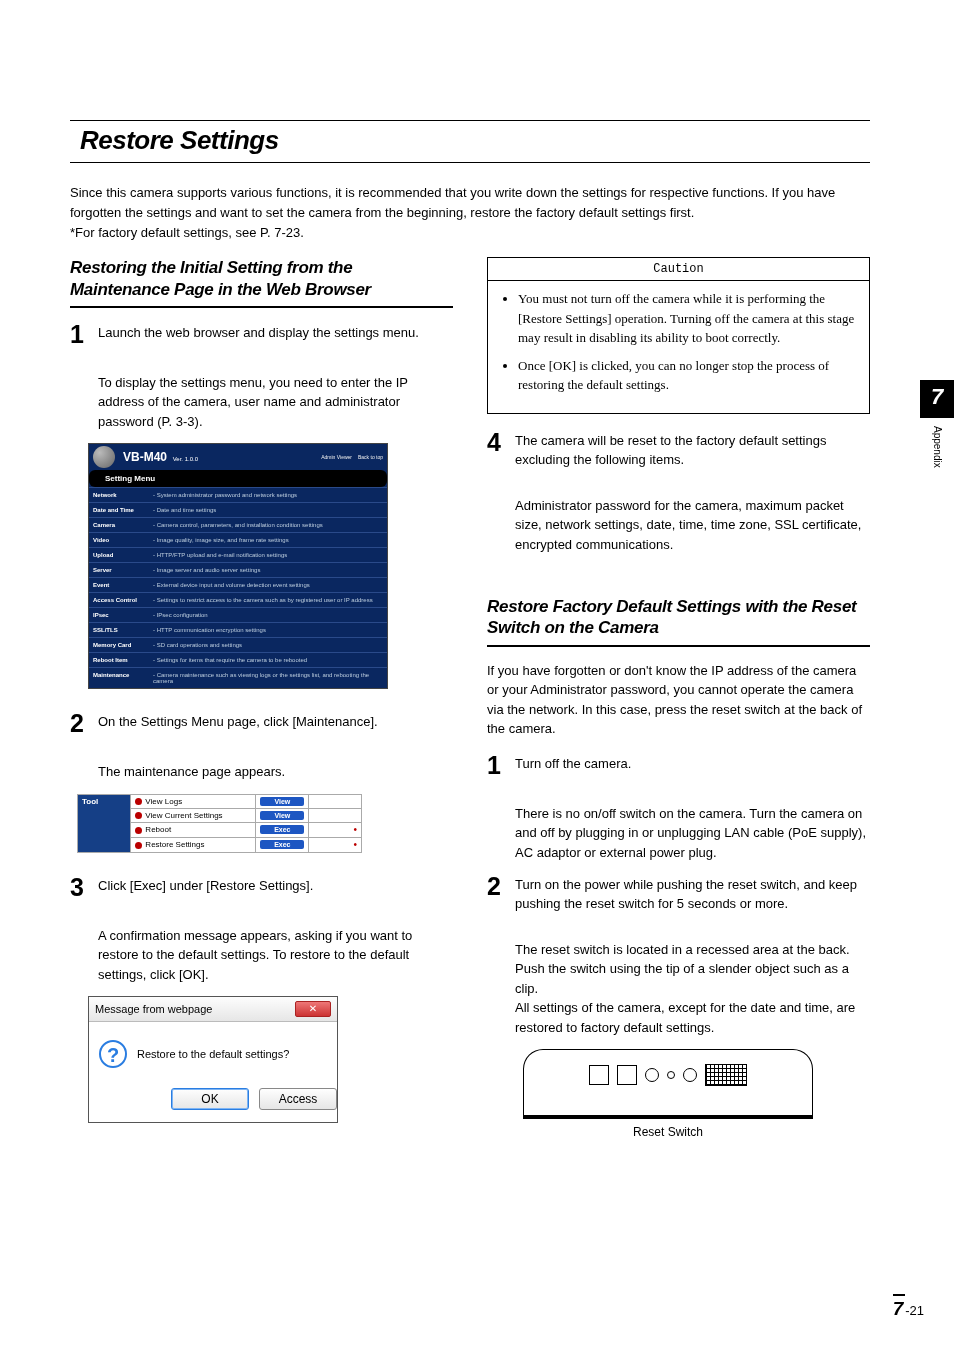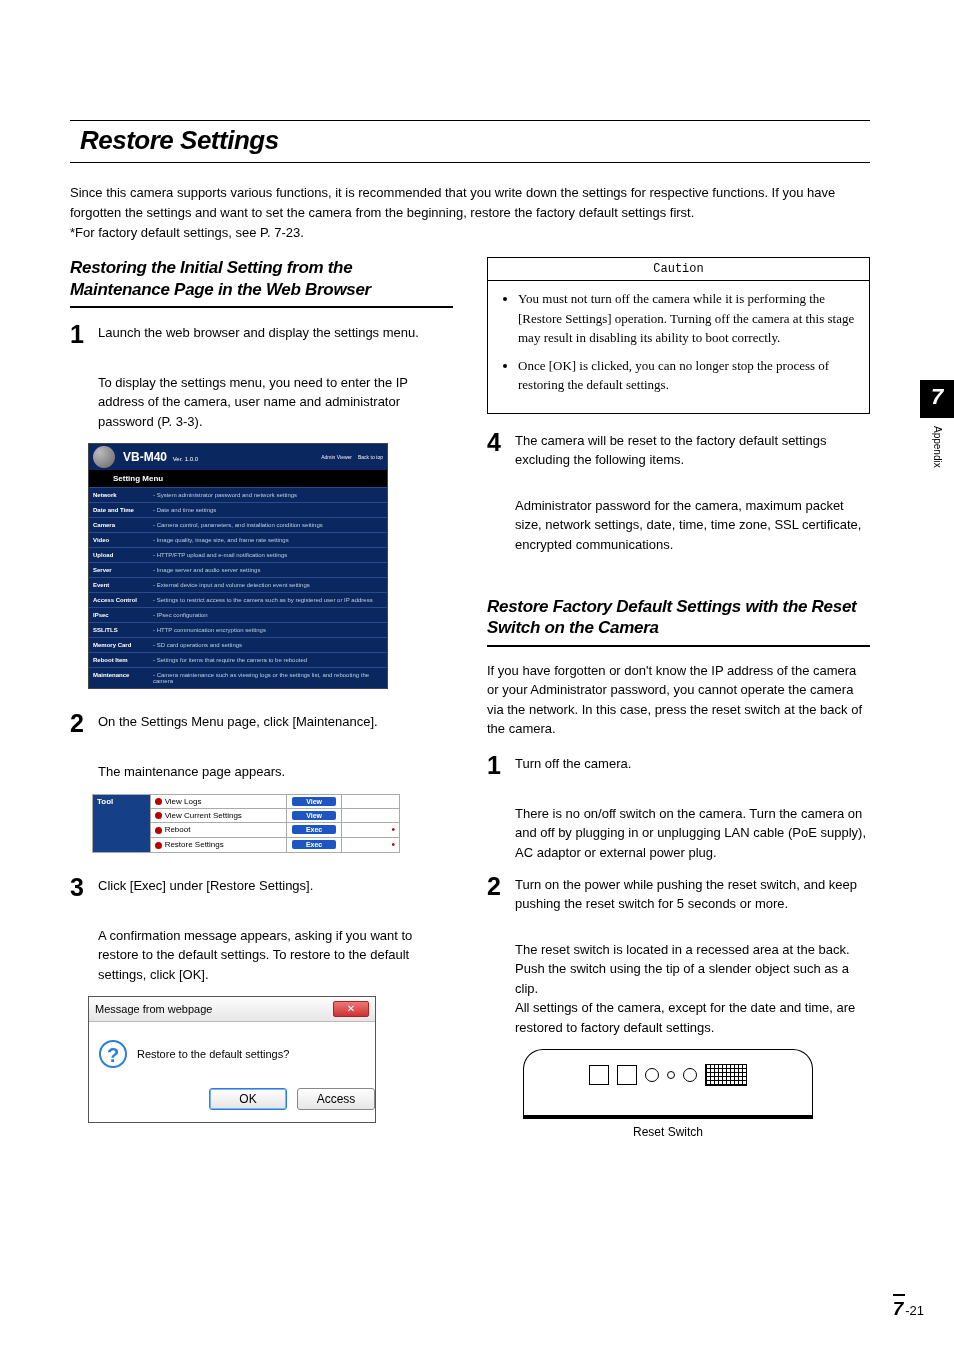--- a/index.html
+++ b/index.html
@@ -110,21 +110,22 @@
     display: flex;
     gap: 6px;
     font-size: 5px;
     color: #eee;
   }
   .sm-sub {
     background: #000;
     color: #fff;
     font-weight: bold;
     font-size: 8px;
-    padding: 4px 24px;
+    padding: 4px 16px;
+    border-radius: 6px;
   }
   .sm-row {
     display: flex;
     border-top: 1px solid #2a4a8a;
     font-size: 6px;
   }
   .sm-row .sm-left {
     width: 60px;
     padding: 4px 4px;
     background: #0a2760;
@@ -135,22 +136,22 @@
     padding: 4px 4px;
     background: #0a2760;
     color: #bcd;
     position: relative;
   }
   .sm-row .sm-right::before {
     content: "- ";
   }
   
   .tool-table {
-    margin-left: 22px;
-    width: 308px;
+    margin-left: 7px;
+    width: 285px;
     border: 1px solid #888;
     font-size: 8px;
     border-collapse: collapse;
     padding-left: 47px;
   }
   .tool-table td {
     border: 1px solid #aaa;
     padding: 2px 4px;
     vertical-align: middle;
   }
@@ -178,21 +179,21 @@
     display: inline-block;
     width: 7px; height: 7px;
     border-radius: 50%;
     background: #b00;
     margin-right: 3px;
     vertical-align: middle;
   }
   
   .dialog {
     margin-left: 18px;
-    width: 288px;
+    width: 250px;
     border: 1px solid #555;
     font-size: 11px;
     background: #fff;
   }
   .dlg-title {
     background: linear-gradient(#fdfdfd, #e6e6e6);
     padding: 4px 6px;
     display: flex;
     align-items: center;
     border-bottom: 1px solid #bbb;

